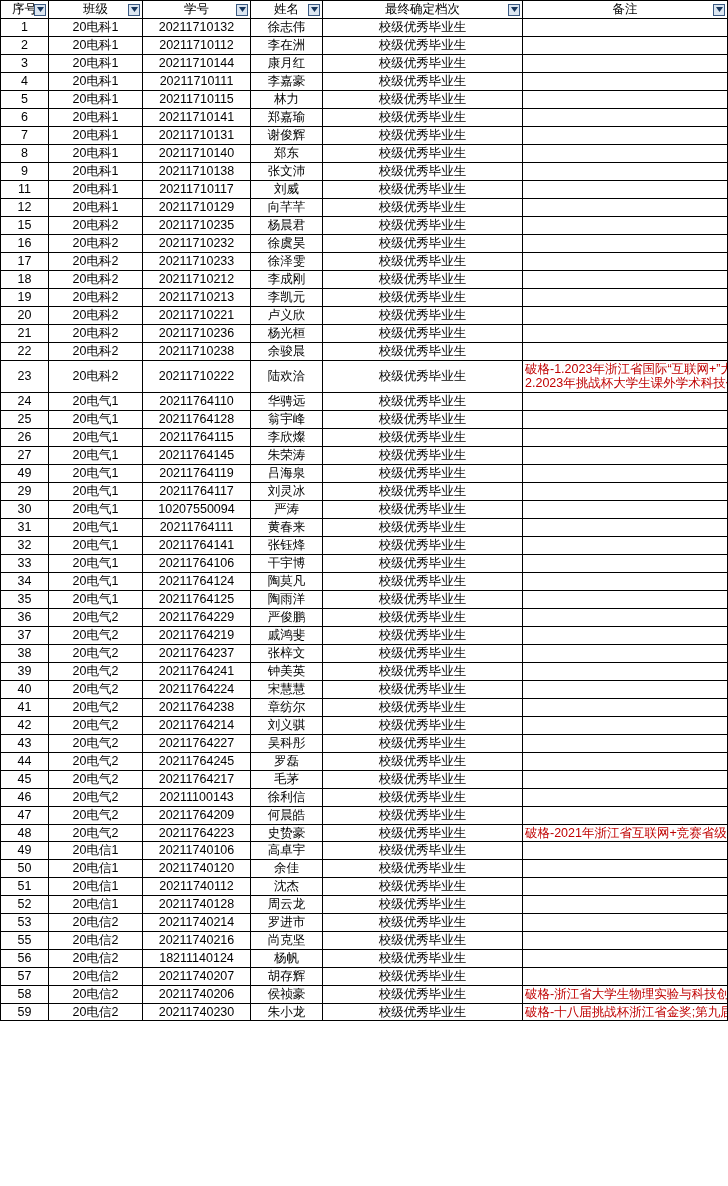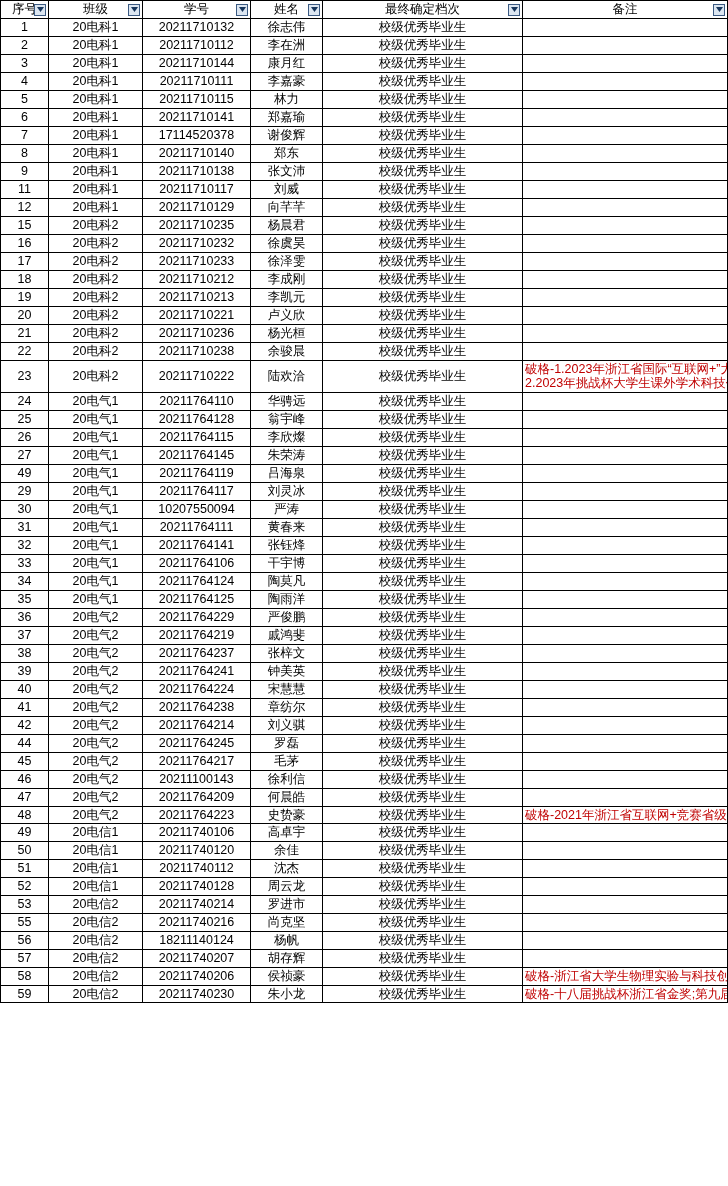--- a/index.html
+++ b/index.html
@@ -168,21 +168,21 @@
           <td>6</td>
           <td class="cls-cell">20电科1</td>
           <td>20211710141</td>
           <td class="name-cell">郑嘉瑜</td>
           <td class="grade-cell">校级优秀毕业生</td>
           <td class="note" style="color: rgb(192, 0, 0);"></td>
         </tr>
         <tr>
           <td>7</td>
           <td class="cls-cell">20电科1</td>
-          <td>17114520378</td>
+          <td>20211710131</td>
           <td class="name-cell">谢俊辉</td>
           <td class="grade-cell">校级优秀毕业生</td>
           <td class="note" style="color: rgb(192, 0, 0);"></td>
         </tr>
         <tr>
           <td>8</td>
           <td class="cls-cell">20电科1</td>
           <td>20211710140</td>
           <td class="name-cell">郑东</td>
           <td class="grade-cell">校级优秀毕业生</td>
@@ -426,20 +426,28 @@
           <td>20211764238</td>
           <td class="name-cell">章纺尔</td>
           <td class="grade-cell">校级优秀毕业生</td>
           <td class="note" style="color: rgb(192, 0, 0);"></td>
         </tr>
         <tr>
           <td>42</td>
           <td class="cls-cell">20电气2</td>
           <td>20211764214</td>
           <td class="name-cell">刘义骐</td>
+          <td class="grade-cell">校级优秀毕业生</td>
+          <td class="note" style="color: rgb(192, 0, 0);"></td>
+        </tr>
+        <tr>
+          <td>43</td>
+          <td class="cls-cell">20电气2</td>
+          <td>20211764227</td>
+          <td class="name-cell">吴科彤</td>
           <td class="grade-cell">校级优秀毕业生</td>
           <td class="note" style="color: rgb(192, 0, 0);"></td>
         </tr>
         <tr>
           <td>44</td>
           <td class="cls-cell">20电气2</td>
           <td>20211764245</td>
           <td class="name-cell">罗磊</td>
           <td class="grade-cell">校级优秀毕业生</td>
           <td class="note" style="color: rgb(192, 0, 0);"></td>

